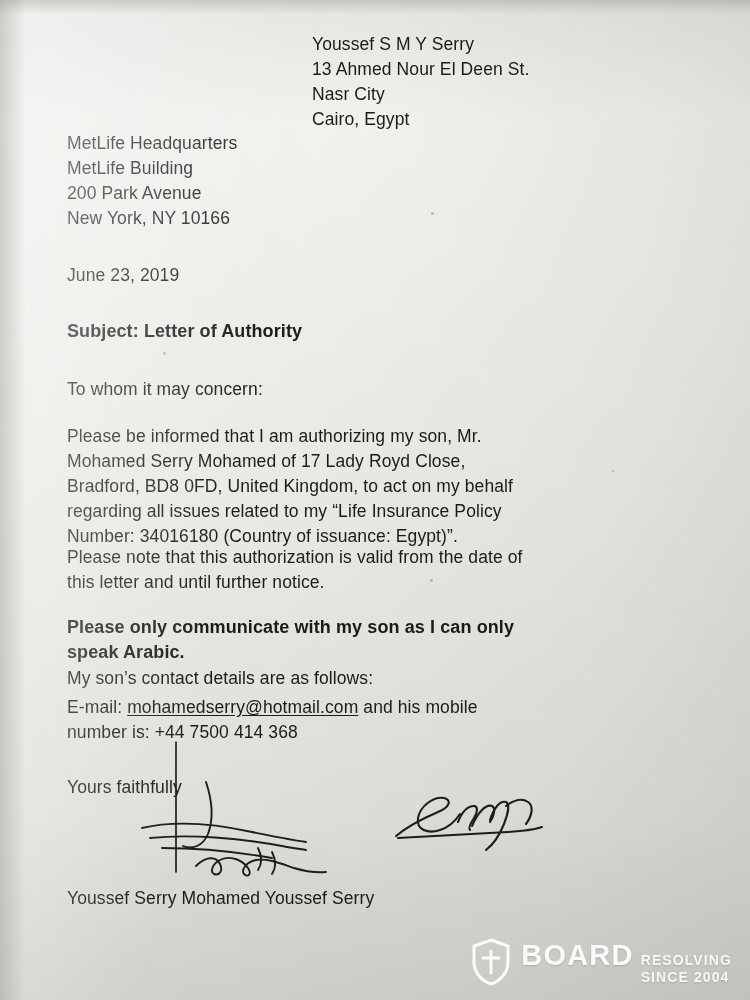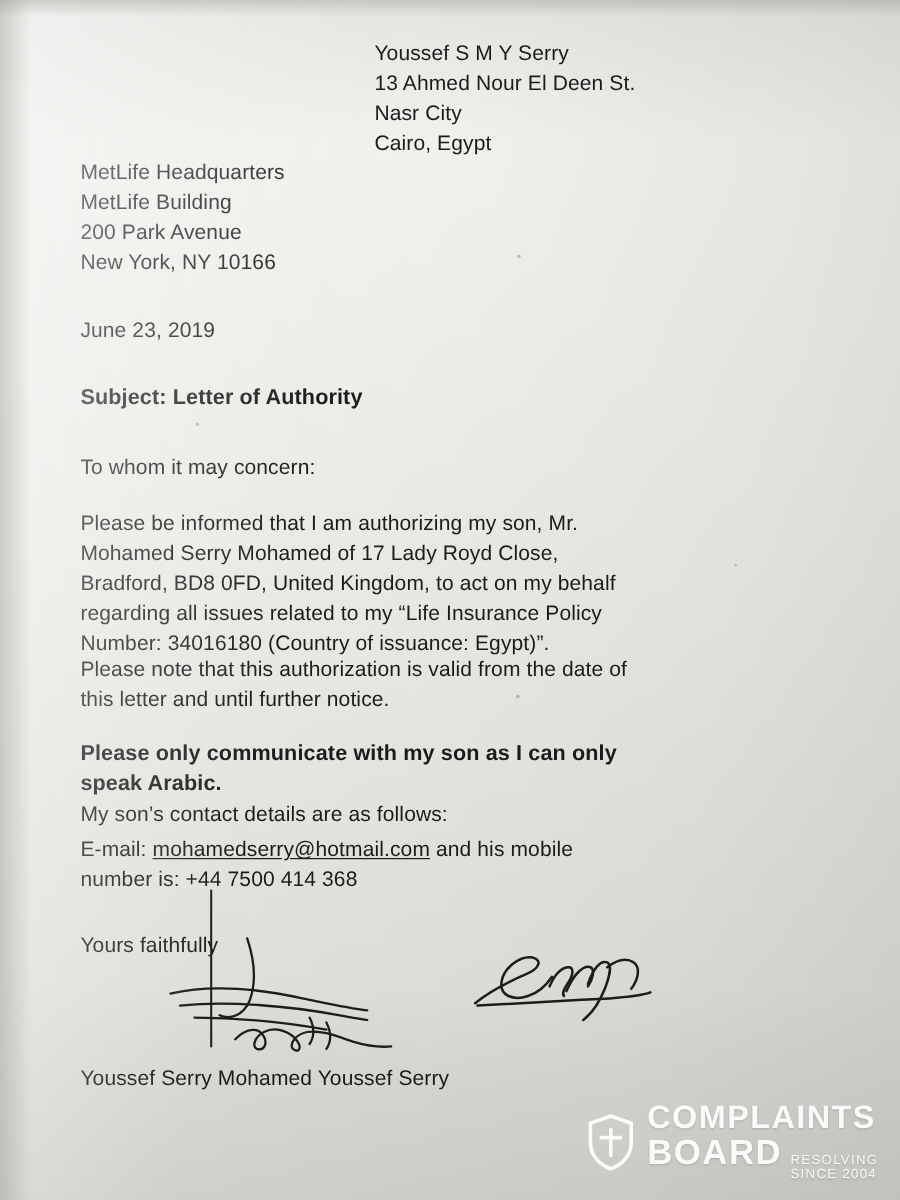--- a/index.html
+++ b/index.html
@@ -142,23 +142,23 @@
     align-items: baseline;
     gap: 7px;
     margin-top: 2px;
   }
   #wm-line2 {
     font-size: 29px;
     font-weight: bold;
     letter-spacing: 1.2px;
   }
   #wm-since {
-    font-size: 11px;
+    font-size: 14px;
     letter-spacing: 1.1px;
-    font-weight: normal;
+    font-weight: bold;
     opacity: 0.95;
   }
   
   .speck {
     position: absolute;
     background: rgba(90,88,84,0.35);
     border-radius: 50%;
     pointer-events: none;
   }
 </style>
@@ -237,21 +237,20 @@
   <div id="edge-top"></div>
 
   <div id="watermark">
     <span id="wm-shield">
       <svg width="40" height="48" viewBox="0 0 40 48">
         <path d="M20 2 L37 8 V24 C37 35 29 43 20 46 C11 43 3 35 3 24 V8 Z" fill="none" stroke="#ffffff" stroke-width="3"></path>
         <path d="M20 13 L20 35 M12 20 L28 20" stroke="#ffffff" stroke-width="3" stroke-linecap="round" fill="none"></path>
       </svg>
     </span>
     <span id="wm-text">
-      <div id="wm-line1">COMPLAINTS</div>
       <div id="wm-line2row">
         <span id="wm-line2">BOARD</span>
         <span id="wm-since" style="line-height: 1.15;">RESOLVING<br>SINCE 2004</span>
       </div>
     </span>
   </div>
 
 </div>
 
 </body></html>

